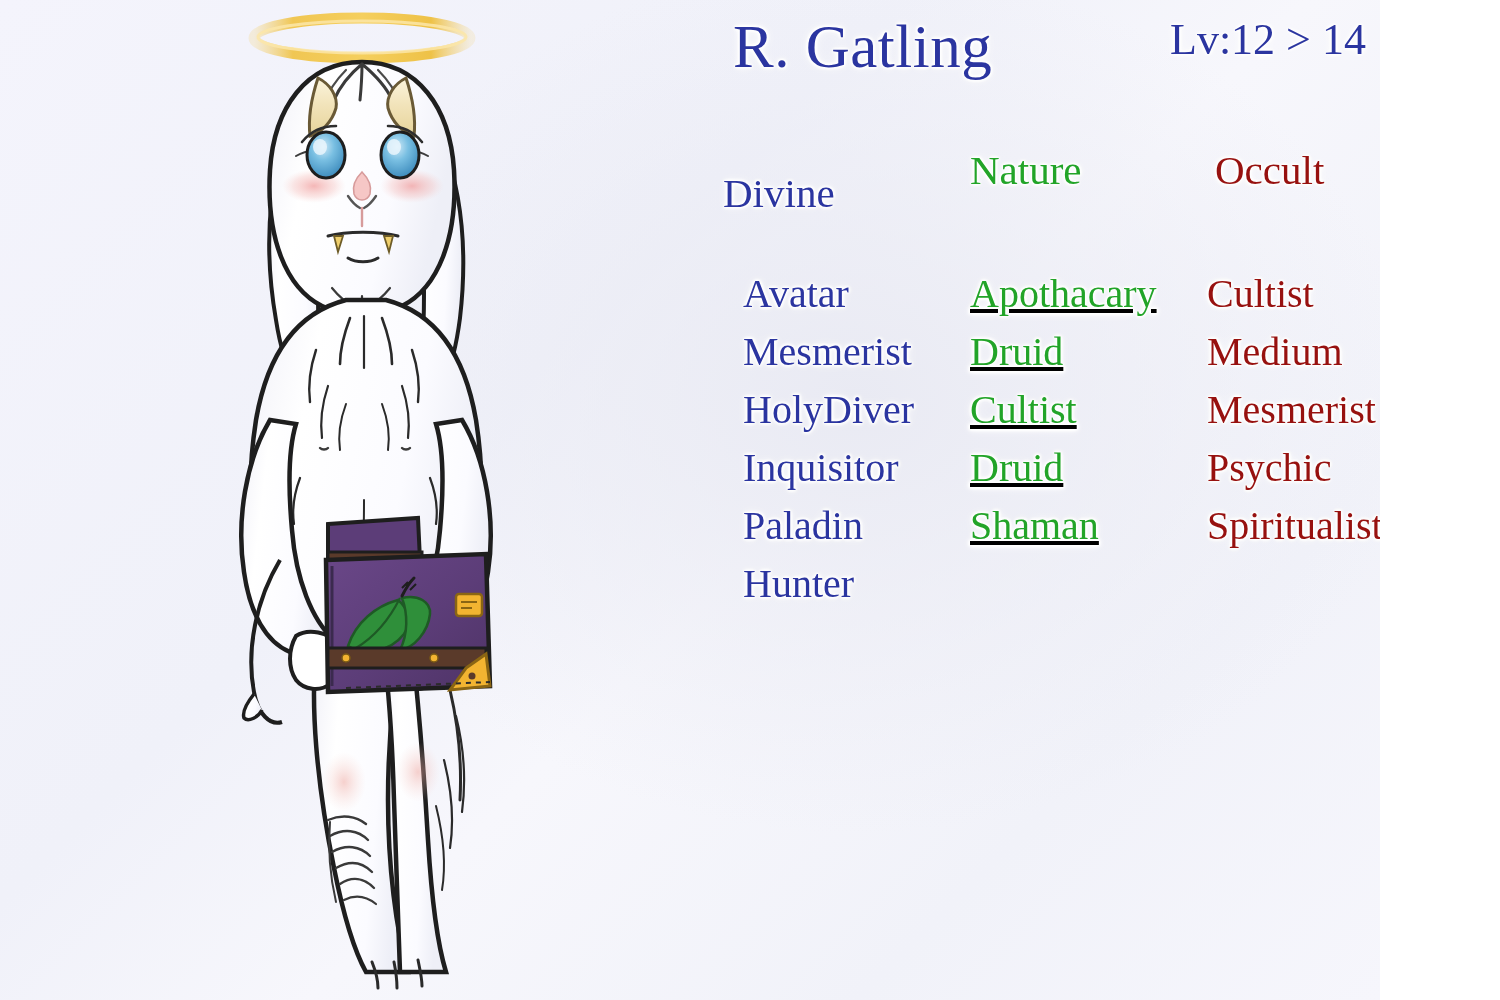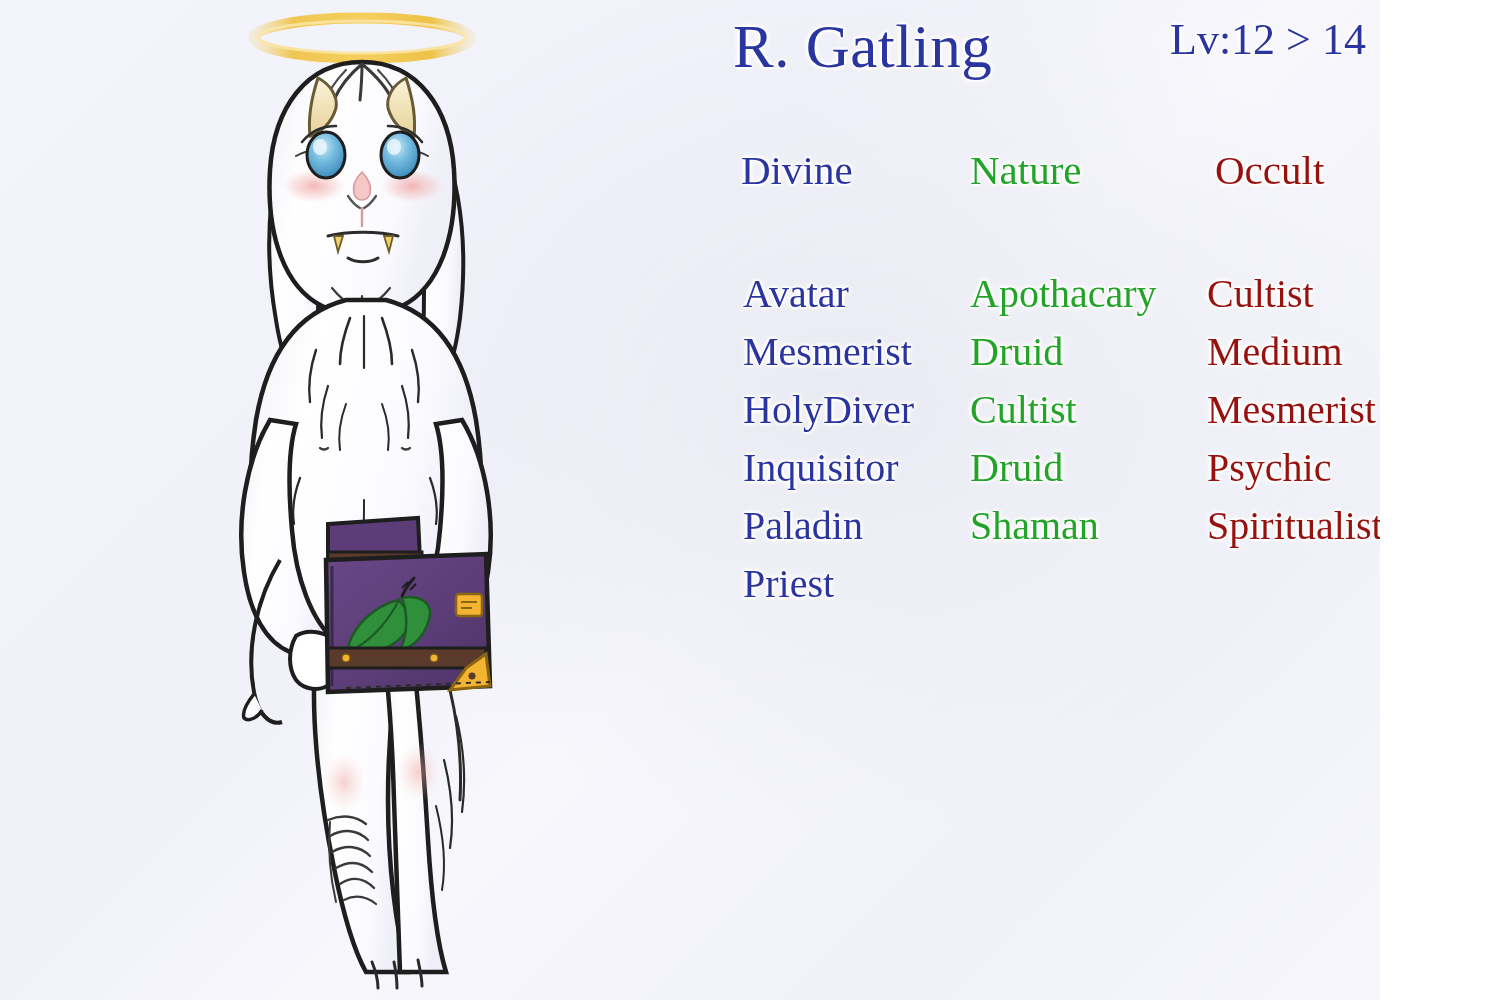--- a/index.html
+++ b/index.html
@@ -78,36 +78,36 @@
     left: 0;
     width: 785px;
     height: 58px;
   }
   .school {
     position: absolute;
     top: 0;
     font-size: 41px;
     white-space: nowrap;
   }
-  .school.s0 { left: 26px; }
+  .school.s0 { left: 8px; margin-top: 23px; }
   .school.s1 { left: 255px; }
   .school.s2 { left: 500px; }
 
   #columns {
     position: absolute;
     top: 265px;
     left: 0;
     width: 785px;
   }
   .col {
     position: absolute;
     top: 0;
   }
   .col.c0 { left: 28px;  width: 220px; }
-  .col.c1 { left: 255px; width: 235px; }
+  .col.c1 { left: 255px; width: 235px; text-decoration: underline; }
   .col.c2 { left: 492px; width: 285px; }
 
   .class-item {
     font-size: 40px;
     line-height: 58px;
     white-space: nowrap;
   }
 
   
   .tone-divine { color: #2b35a0; }
@@ -356,21 +356,21 @@
       <div class="school s2 glow tone-occult">Occult</div>
     </div>
 
     <div id="columns">
       <div class="col c0">
         <div class="class-item glow tone-divine">Avatar</div>
         <div class="class-item glow tone-divine">Mesmerist</div>
         <div class="class-item glow tone-divine">HolyDiver</div>
         <div class="class-item glow tone-divine">Inquisitor</div>
         <div class="class-item glow tone-divine">Paladin</div>
-        <div class="class-item glow tone-divine">Priest</div>
+        <div class="class-item glow tone-divine">Hunter</div>
       </div>
 
       <div class="col c1">
         <div class="class-item glow tone-nature">Apothacary</div>
         <div class="class-item glow tone-nature">Druid</div>
         <div class="class-item glow tone-nature">Cultist</div>
         <div class="class-item glow tone-nature">Druid</div>
         <div class="class-item glow tone-nature">Shaman</div>
       </div>
 

